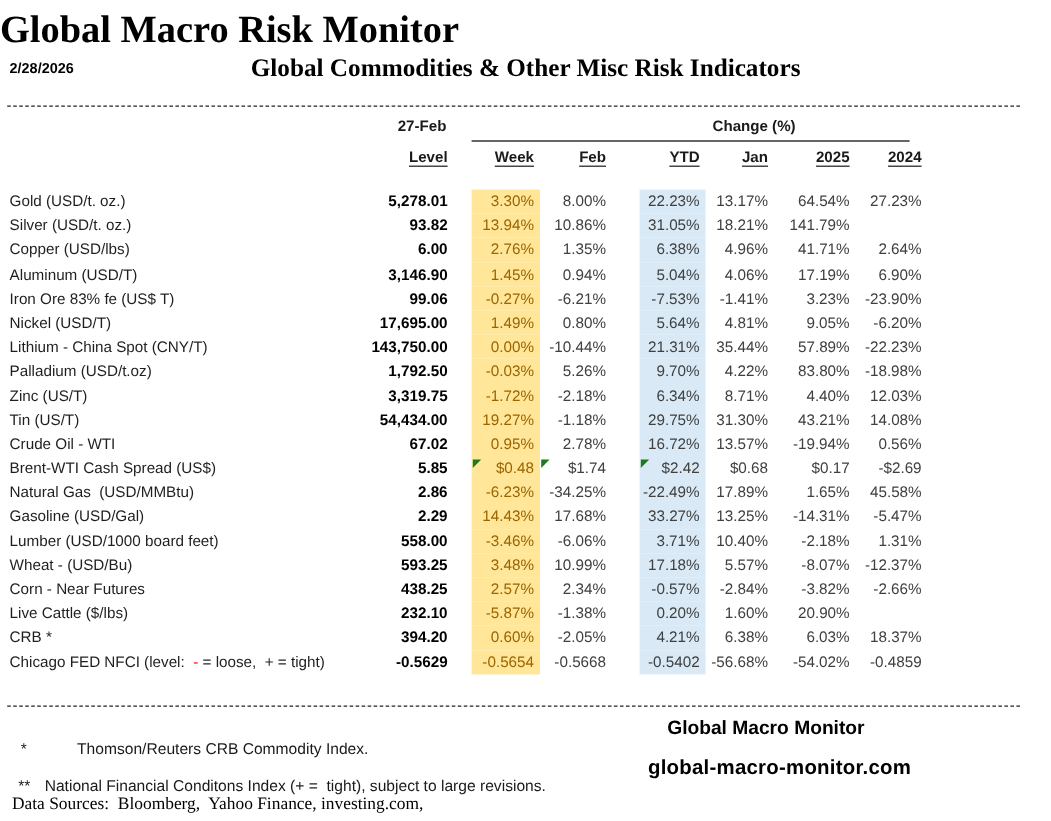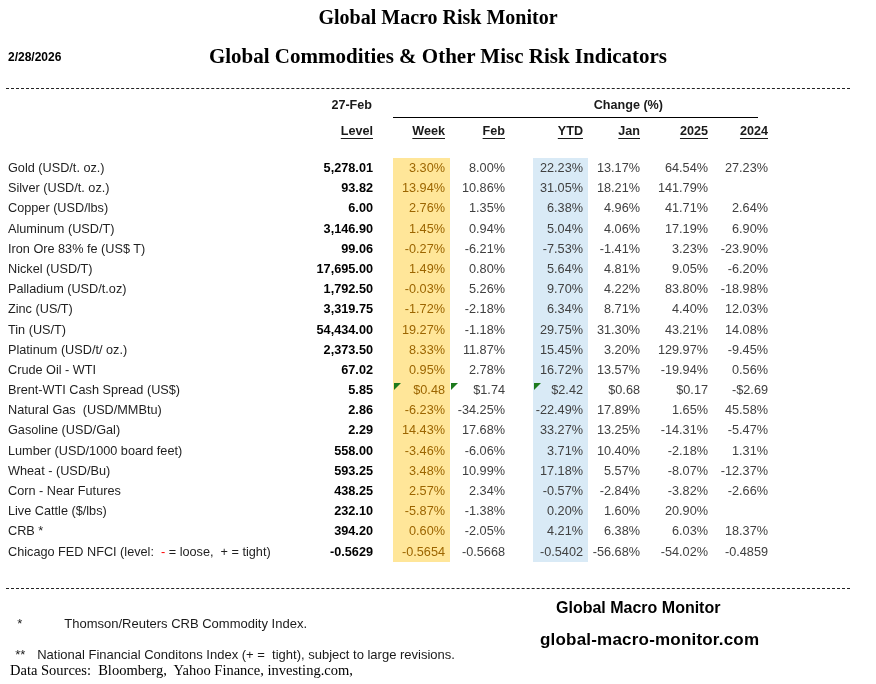--- a/index.html
+++ b/index.html
@@ -3,22 +3,22 @@
 <meta charset="utf-8">
 <style>
   html,body{margin:0;padding:0;}
   body{
     width:876px;height:684px;position:relative;background:#ffffff;
     font-family:"Liberation Sans",sans-serif;color:#1a1a1a;overflow:hidden;
   }
   .abs{position:absolute;}
   
   .date{left:8px;top:50px;font-size:12px;font-weight:bold;color:#000;}
-  .title{left:0;right:0;top:6px;text-align:center;font-family:"Liberation Serif",serif;
-         font-weight:bold;font-size:20px;color:#000;}
+  .title{left:0;right:0;top:6px;text-align:left;font-family:"Liberation Serif",serif;
+         font-weight:bold;font-size:32px;color:#000;}
   .subtitle{left:0;right:0;top:44px;text-align:center;font-family:"Liberation Serif",serif;
          font-weight:bold;font-size:21px;color:#000;}
   .rule{left:6px;width:844px;border-top:1px dashed #222;height:0;}
   .rule1{top:88px;}
   .rule2{top:588px;}
   
   .grid{display:grid;grid-template-columns:308px 70px 15px 57px 60px 23px 55px 57px 68px 60px 1fr;}
   .thead{left:0;top:96px;width:784px;}
   .thead .hrow1{height:19px;line-height:19px;font-weight:bold;font-size:12.6px;}
   .hcell-27feb{grid-column:1/3;text-align:right;padding-right:6px;}
@@ -141,20 +141,30 @@
       <div class="cell label">Nickel (USD/T)</div>
       <div class="cell num level">17,695.00</div>
       <div class="cell num week">1.49%</div>
       <div class="cell num feb">0.80%</div>
       <div class="cell num ytd">5.64%</div>
       <div class="cell num jan">4.81%</div>
       <div class="cell num y2025">9.05%</div>
       <div class="cell num y2024">-6.20%</div>
     </div>
     <div class="grid trow">
+      <div class="cell label">Lithium - China Spot (CNY/T)</div>
+      <div class="cell num level">143,750.00</div>
+      <div class="cell num week">0.00%</div>
+      <div class="cell num feb">-10.44%</div>
+      <div class="cell num ytd">21.31%</div>
+      <div class="cell num jan">35.44%</div>
+      <div class="cell num y2025">57.89%</div>
+      <div class="cell num y2024">-22.23%</div>
+    </div>
+    <div class="grid trow">
       <div class="cell label">Palladium (USD/t.oz)</div>
       <div class="cell num level">1,792.50</div>
       <div class="cell num week">-0.03%</div>
       <div class="cell num feb">5.26%</div>
       <div class="cell num ytd">9.70%</div>
       <div class="cell num jan">4.22%</div>
       <div class="cell num y2025">83.80%</div>
       <div class="cell num y2024">-18.98%</div>
     </div>
     <div class="grid trow">
@@ -169,30 +179,20 @@
     </div>
     <div class="grid trow">
       <div class="cell label">Tin (US/T)</div>
       <div class="cell num level">54,434.00</div>
       <div class="cell num week">19.27%</div>
       <div class="cell num feb">-1.18%</div>
       <div class="cell num ytd">29.75%</div>
       <div class="cell num jan">31.30%</div>
       <div class="cell num y2025">43.21%</div>
       <div class="cell num y2024">14.08%</div>
-    </div>
-    <div class="grid trow">
-      <div class="cell label">Platinum (USD/t/ oz.)</div>
-      <div class="cell num level">2,373.50</div>
-      <div class="cell num week">8.33%</div>
-      <div class="cell num feb">11.87%</div>
-      <div class="cell num ytd">15.45%</div>
-      <div class="cell num jan">3.20%</div>
-      <div class="cell num y2025">129.97%</div>
-      <div class="cell num y2024">-9.45%</div>
     </div>
     <div class="grid trow">
       <div class="cell label">Crude Oil - WTI</div>
       <div class="cell num level">67.02</div>
       <div class="cell num week">0.95%</div>
       <div class="cell num feb">2.78%</div>
       <div class="cell num ytd">16.72%</div>
       <div class="cell num jan">13.57%</div>
       <div class="cell num y2025">-19.94%</div>
       <div class="cell num y2024">0.56%</div>

